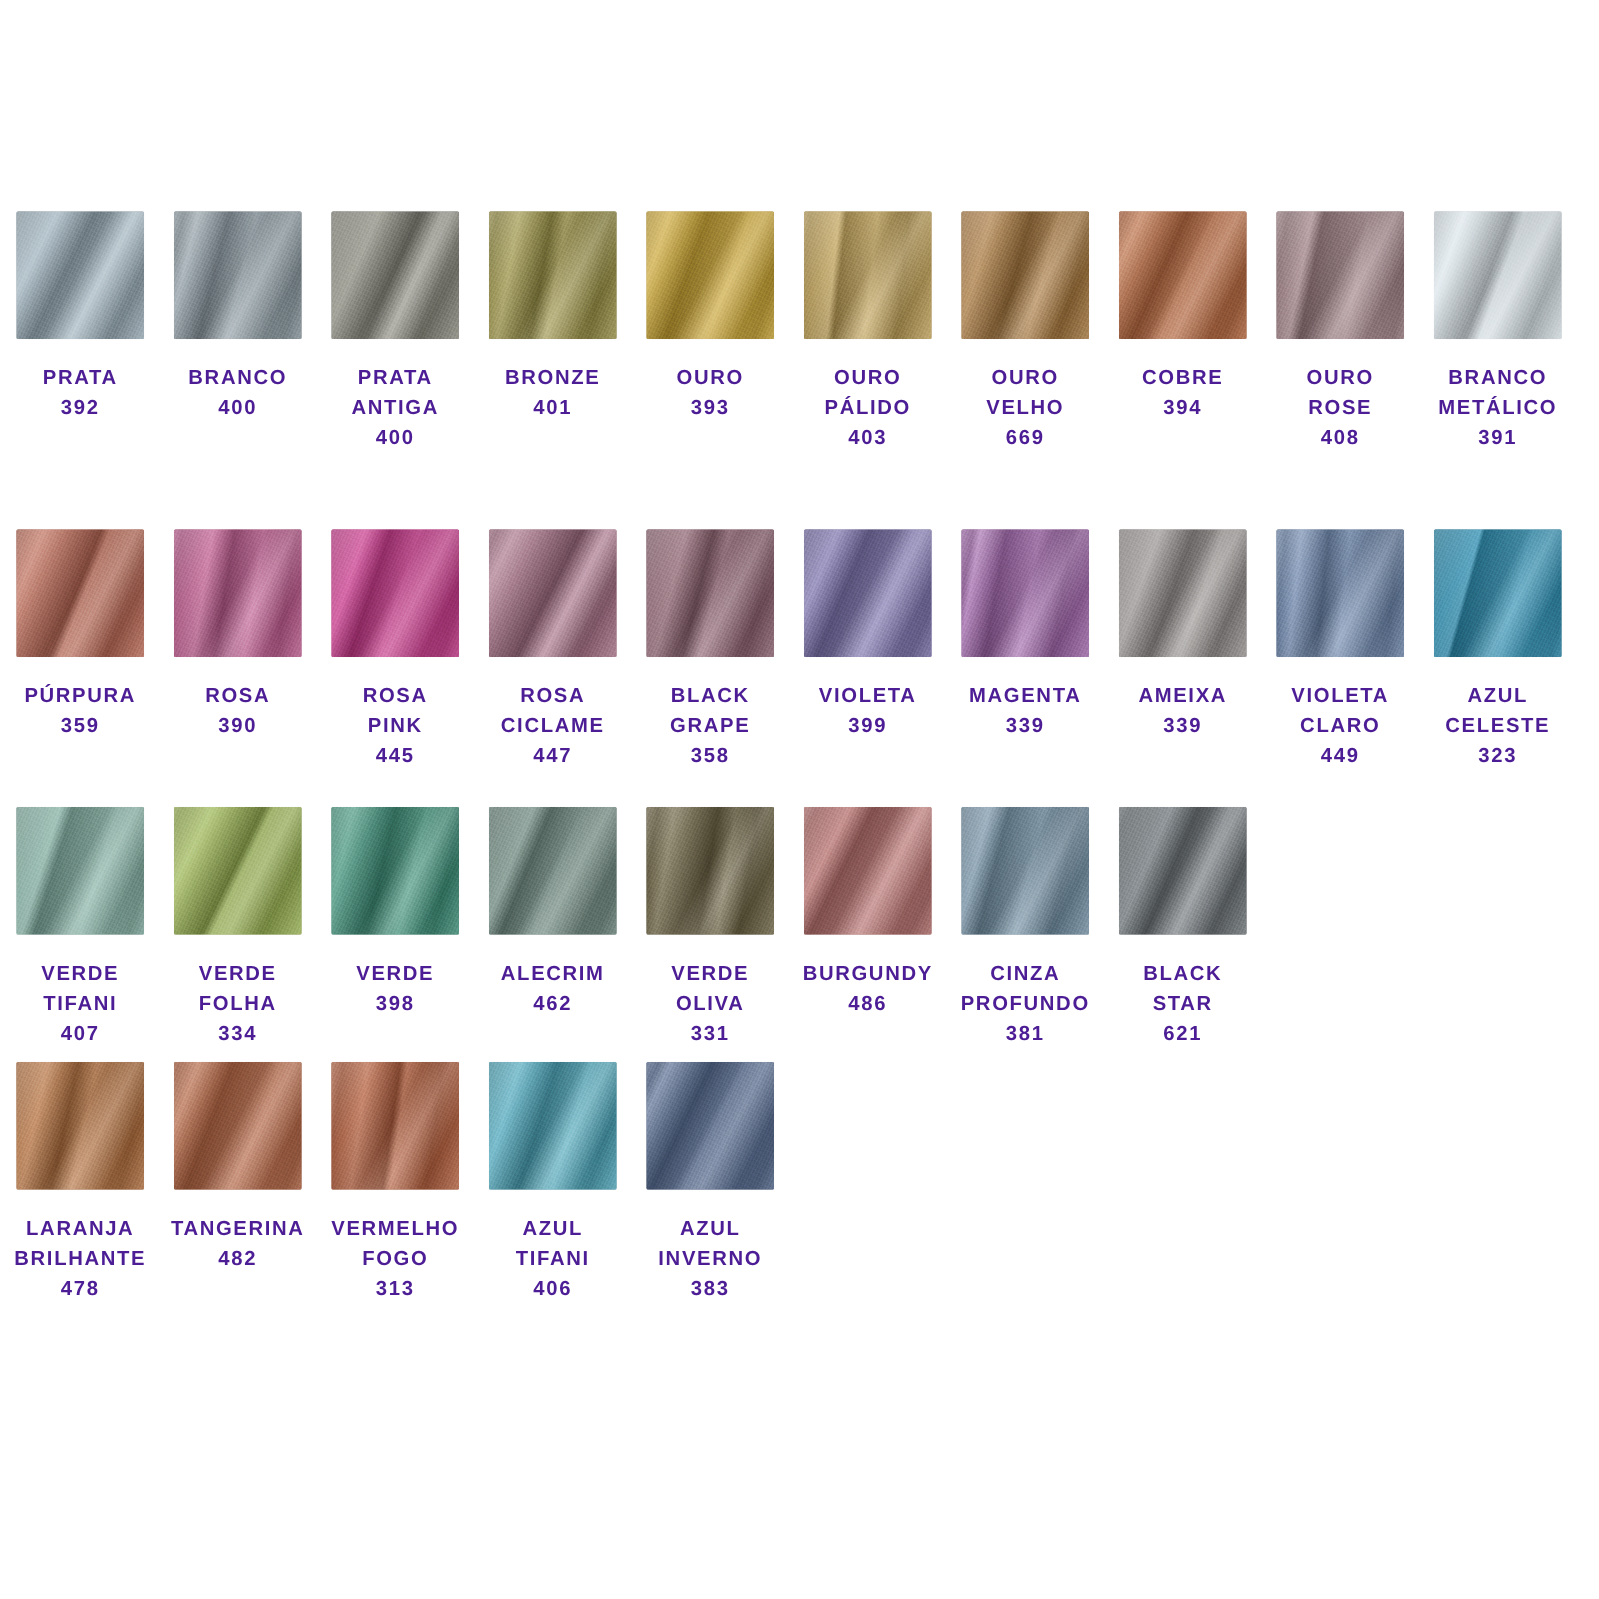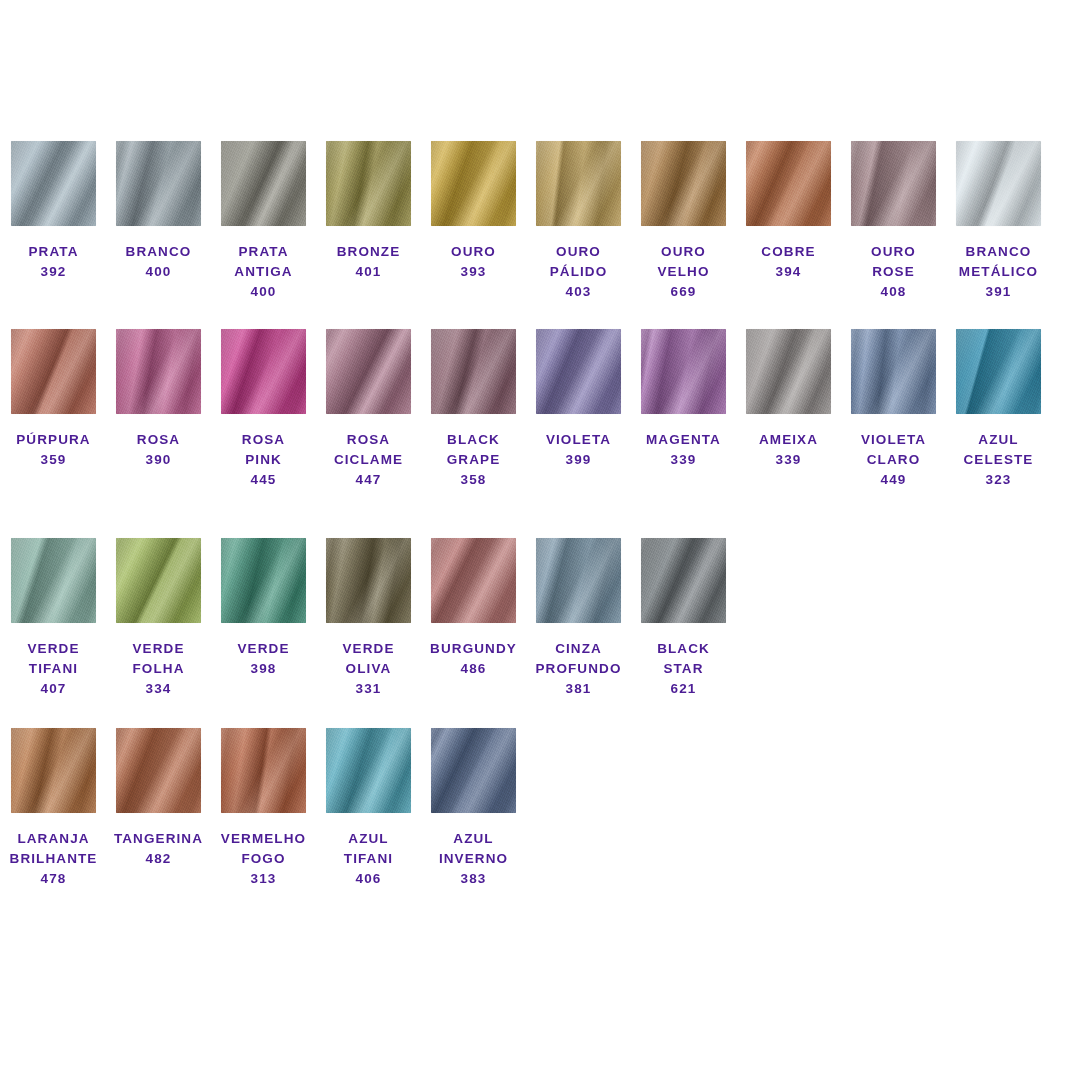--- a/index.html
+++ b/index.html
@@ -215,21 +215,21 @@
             <div class="chip-sheen"></div>
             <div class="chip-grain"></div>
           </div>
           <div class="swatch-label">
             <span class="lbl-line">BRANCO</span>
             <span class="lbl-line">METÁLICO</span>
             <span class="lbl-code">391</span>
           </div>
         </div>
       </div>
-      <div class="swatch-row" style="position: absolute; left: 0px; top: 188px;">
+      <div class="swatch-row" style="position: absolute; left: 0px; top: 212px;">
         <div class="swatch-cell">
           <div class="swatch-chip" title="PÚRPURA 359">
             <div class="chip-base" style="background: rgb(188, 106, 86);"></div>
             <div class="chip-strokes" style="background: linear-gradient(112deg, rgb(197, 127, 110) 0%, rgb(154, 87, 71) 10%, rgb(203, 139, 123) 22%, rgb(139, 78, 64) 48%, rgb(200, 133, 116) 52%, rgb(150, 85, 69) 72%, rgb(195, 121, 103) 100%);"></div>
             <div class="chip-sheen"></div>
             <div class="chip-grain"></div>
           </div>
           <div class="swatch-label">
             <span class="lbl-line">PÚRPURA</span>
             <span class="lbl-code">359</span>
@@ -382,20 +382,32 @@
             <div class="chip-strokes" style="background: linear-gradient(103deg, rgb(90, 160, 140) 0%, rgb(52, 119, 99) 8%, rgb(105, 169, 150) 21%, rgb(47, 107, 90) 43%, rgb(98, 165, 145) 59%, rgb(50, 116, 97) 77%, rgb(82, 156, 134) 100%);"></div>
             <div class="chip-sheen"></div>
             <div class="chip-grain"></div>
           </div>
           <div class="swatch-label">
             <span class="lbl-line">VERDE</span>
             <span class="lbl-code">398</span>
           </div>
         </div>
         <div class="swatch-cell">
+          <div class="swatch-chip" title="ALECRIM 462">
+            <div class="chip-base" style="background: rgb(111, 138, 128);"></div>
+            <div class="chip-strokes" style="background: linear-gradient(112deg, rgb(131, 154, 146) 0%, rgb(91, 113, 105) 12%, rgb(143, 164, 156) 30%, rgb(82, 102, 95) 38%, rgb(137, 159, 151) 52%, rgb(89, 110, 102) 82%, rgb(125, 150, 141) 100%);"></div>
+            <div class="chip-sheen"></div>
+            <div class="chip-grain"></div>
+          </div>
+          <div class="swatch-label">
+            <span class="lbl-line">ALECRIM</span>
+            <span class="lbl-code">462</span>
+          </div>
+        </div>
+        <div class="swatch-cell">
           <div class="swatch-chip" title="VERDE OLIVA 331">
             <div class="chip-base" style="background: rgb(108, 99, 67);"></div>
             <div class="chip-strokes" style="background: linear-gradient(99deg, rgb(129, 121, 93) 0%, rgb(89, 81, 55) 16%, rgb(140, 133, 108) 25%, rgb(80, 73, 50) 49%, rgb(134, 127, 101) 59%, rgb(86, 79, 54) 71%, rgb(123, 115, 86) 100%);"></div>
             <div class="chip-sheen"></div>
             <div class="chip-grain"></div>
           </div>
           <div class="swatch-label">
             <span class="lbl-line">VERDE</span>
             <span class="lbl-line">OLIVA</span>
             <span class="lbl-code">331</span>
@@ -433,21 +445,21 @@
             <div class="chip-sheen"></div>
             <div class="chip-grain"></div>
           </div>
           <div class="swatch-label">
             <span class="lbl-line">BLACK</span>
             <span class="lbl-line">STAR</span>
             <span class="lbl-code">621</span>
           </div>
         </div>
       </div>
-      <div class="swatch-row" style="position: absolute; left: 0px; top: 587px;">
+      <div class="swatch-row" style="position: absolute; left: 0px; top: 567px;">
         <div class="swatch-cell">
           <div class="swatch-chip" title="LARANJA BRILHANTE 478">
             <div class="chip-base" style="background: rgb(180, 113, 63);"></div>
             <div class="chip-strokes" style="background: linear-gradient(102deg, rgb(191, 133, 90) 0%, rgb(148, 93, 52) 8%, rgb(197, 144, 105) 26%, rgb(133, 84, 47) 42%, rgb(194, 139, 98) 52%, rgb(144, 90, 50) 78%, rgb(188, 127, 82) 100%);"></div>
             <div class="chip-sheen"></div>
             <div class="chip-grain"></div>
           </div>
           <div class="swatch-label">
             <span class="lbl-line">LARANJA</span>
             <span class="lbl-line">BRILHANTE</span>

